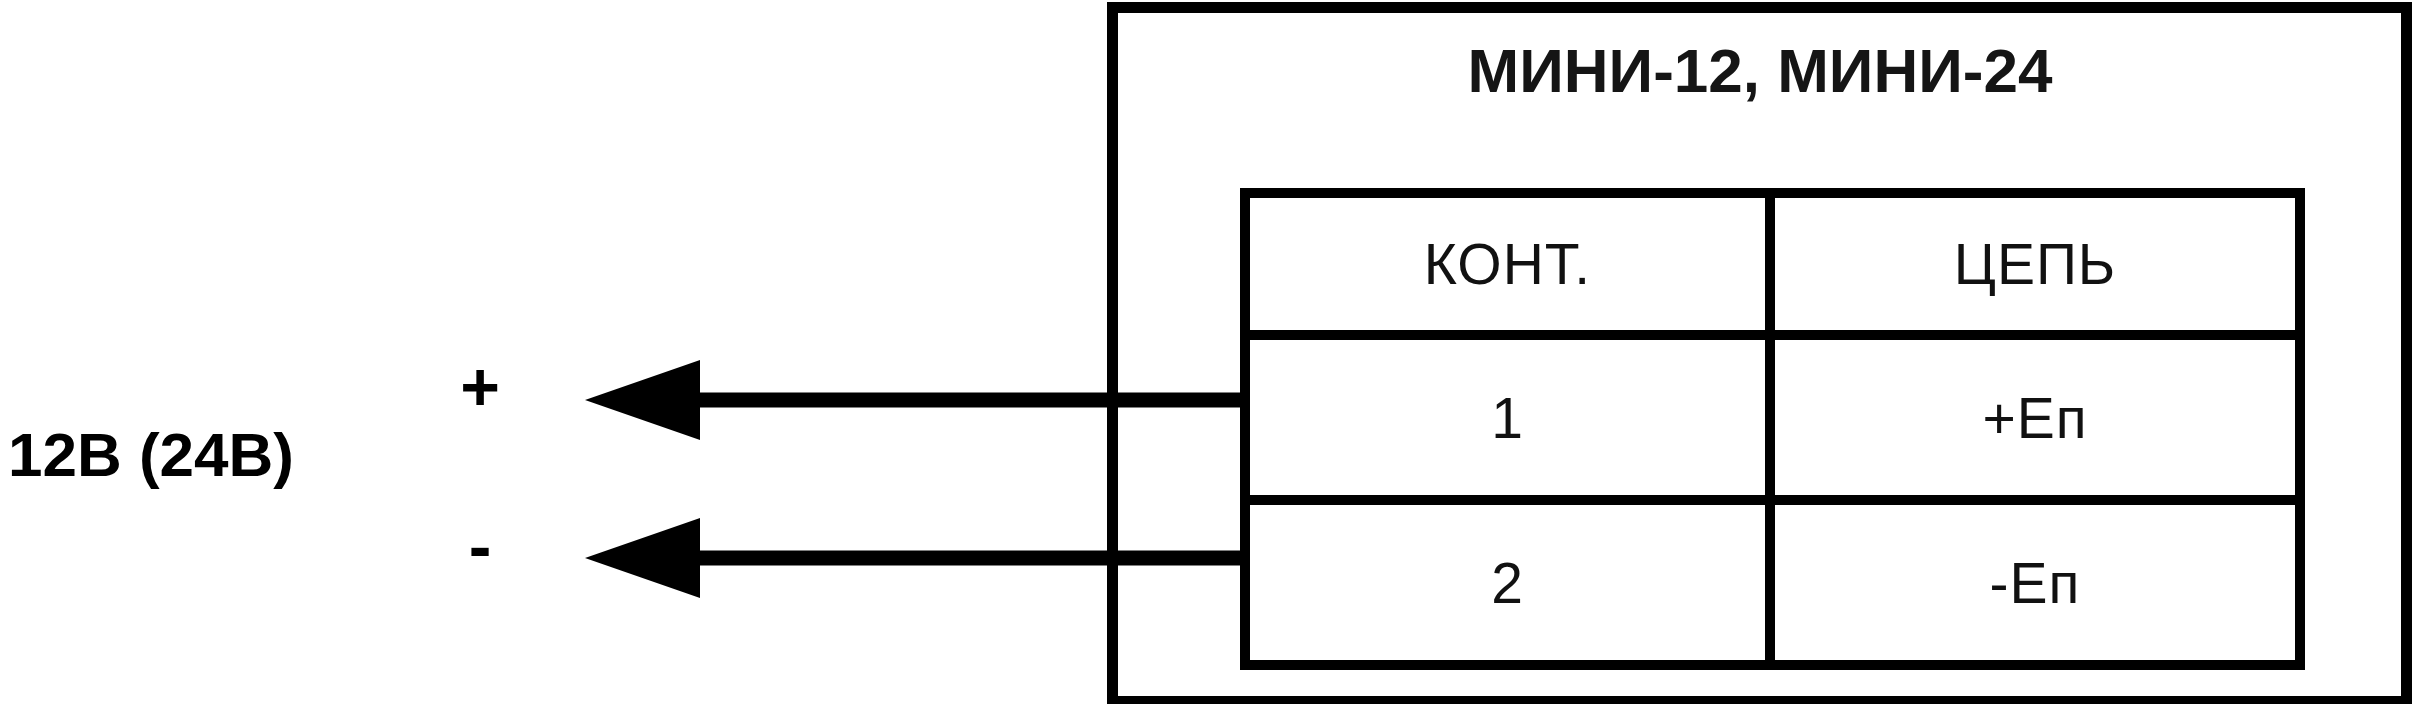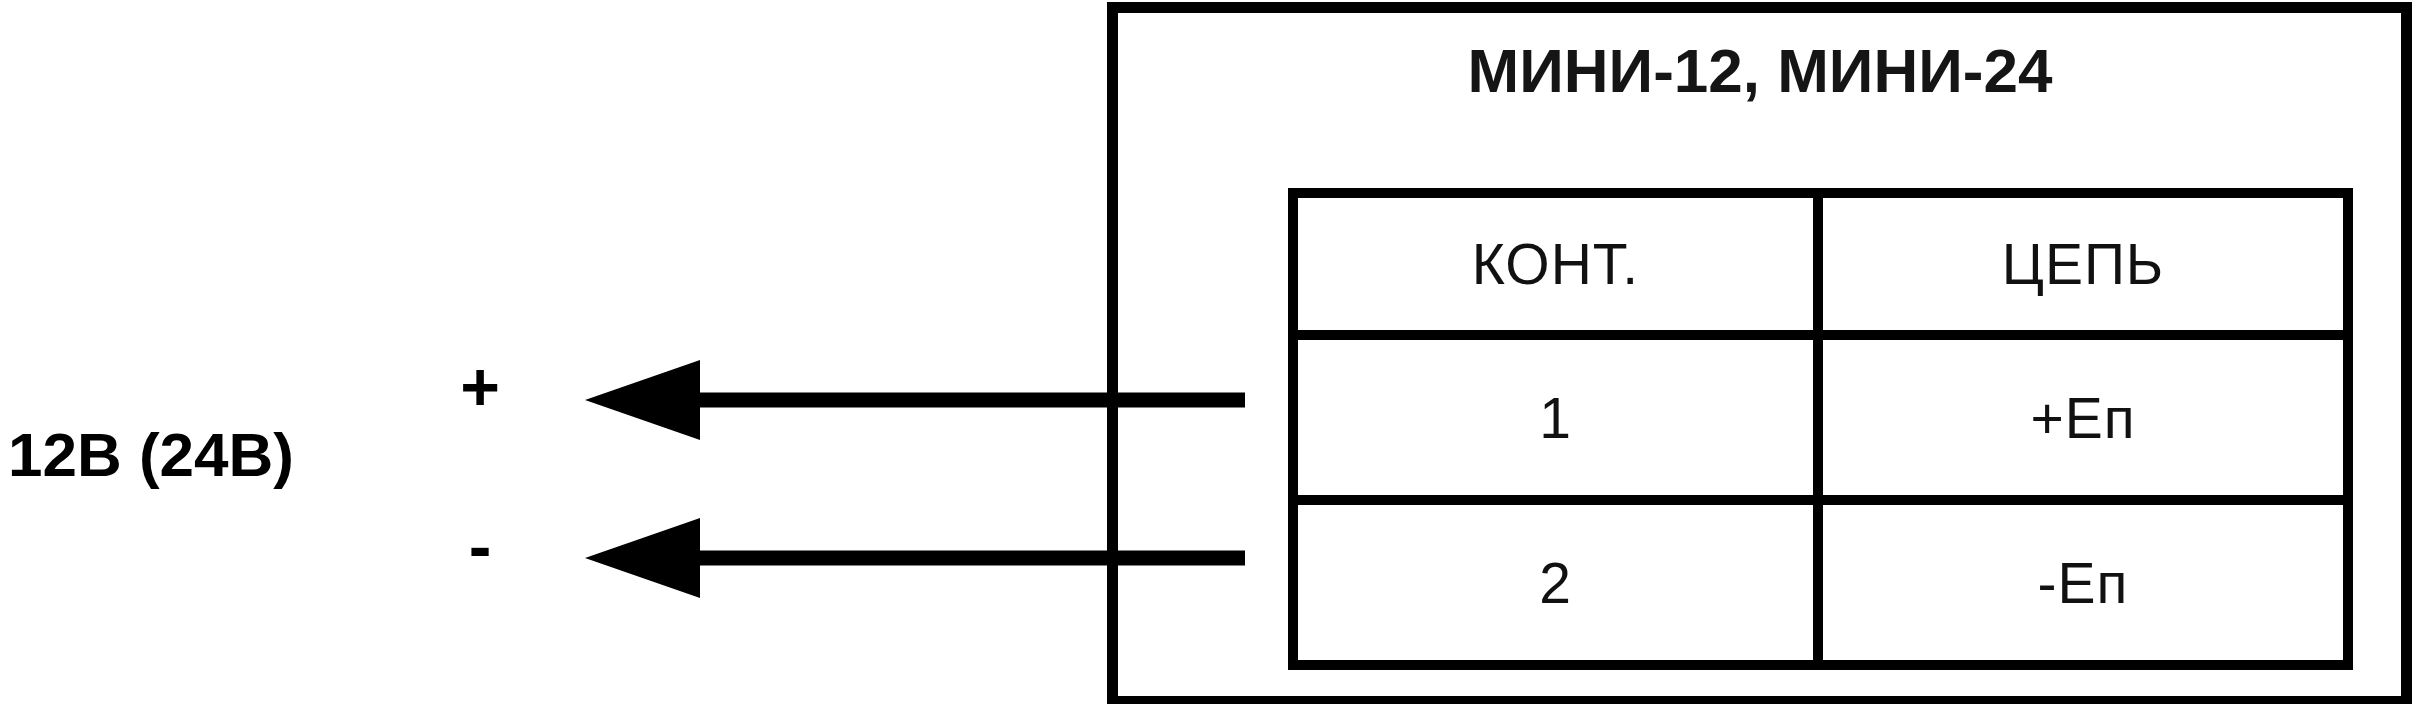--- a/index.html
+++ b/index.html
@@ -44,21 +44,21 @@
     font-weight: bold;
     color: #151515;
     letter-spacing: 0px;
     line-height: 1;
     white-space: nowrap;
   }
 
   
   .pin-table {
     position: absolute;
-    left: 1288px;
+    left: 1240px;
     top: 188px;
     width: 1055px;
     height: 442px;
     border-collapse: collapse;
     table-layout: fixed;
     background: transparent;
   }
   .pin-table col.col-kont { width: 525px; }
   .pin-table col.col-cep  { width: 530px; }
 

